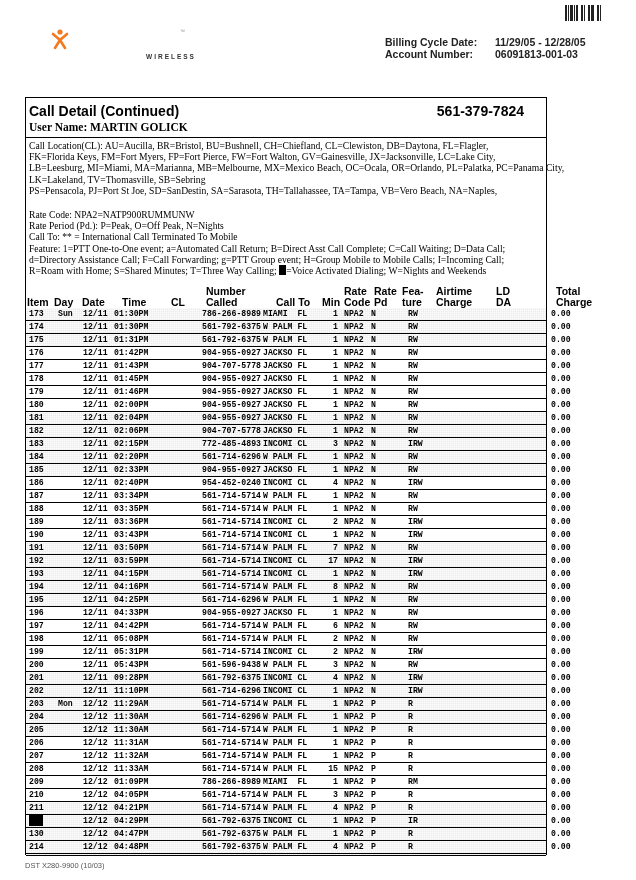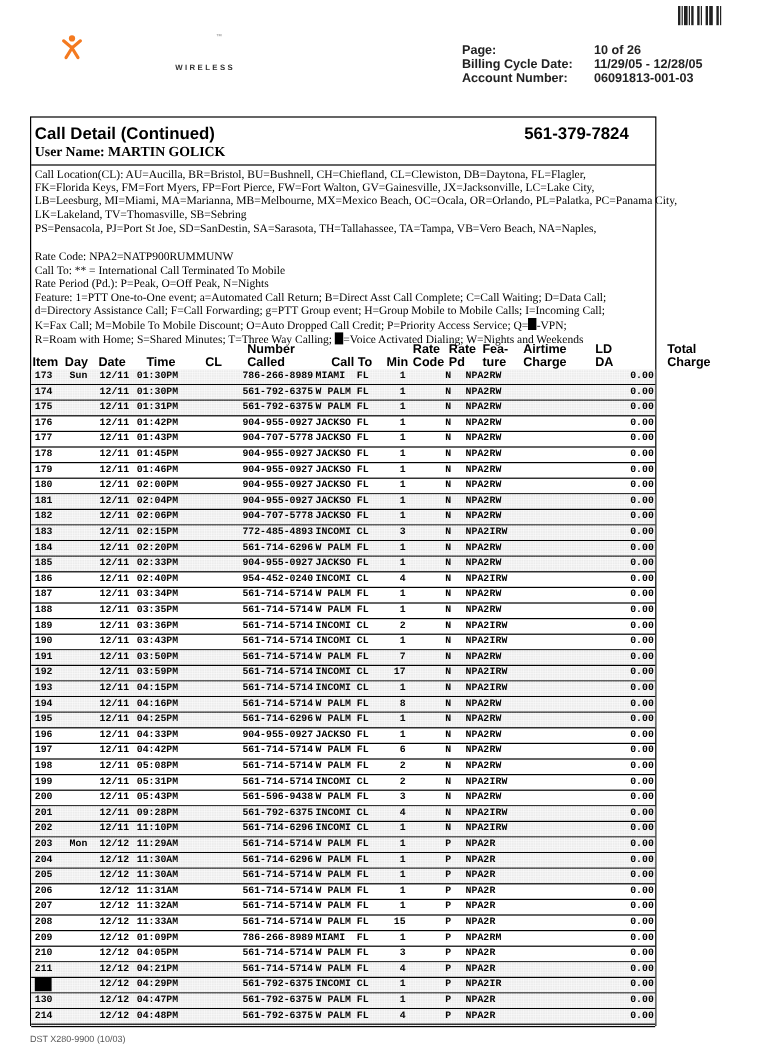--- a/index.html
+++ b/index.html
@@ -37,24 +37,24 @@
   .r.shade { background-color: #ececec; background-image: linear-gradient(90deg, rgba(255,255,255,0.5) 1px, transparent 1px), linear-gradient(rgba(255,255,255,0.5) 1px, transparent 1px); background-size: 2px 2px; }
   .r:last-child { border-bottom: 3px double #000; }
   .r span { position: absolute; top: 0; }
   .c-item { left: 3px; }
   .c-day { left: 32px; }
   .c-date { left: 57px; }
   .c-time { left: 88px; }
   .c-num { left: 176px; }
   .c-to { left: 237px; }
   .c-min { left: 298px; width: 14px; text-align: right; }
-  .c-rate { left: 318px; margin-left: 44px; }
+  .c-rate { left: 318px; }
   .c-pd { left: 345px; }
   .c-feat { left: 382px; }
-  .c-total { left: 495px; width: 28px; text-align: center; }
+  .c-total { left: 525px; width: 28px; text-align: left; }
   .redact-cell { display: inline-block; width: 14px; height: 11px; background: #000; margin-top: 0px; }
 
   .footer { position: absolute; left: 25px; top: 861px; font-family: "Liberation Sans", sans-serif; font-size: 7.5px; color: #555; }
 </style>
 </head>
 <body>
 
 <div class="barcode">
   <span style="width:2px"></span>
     <span style="width:1px"></span>
@@ -77,24 +77,20 @@
     <circle cx="10" cy="4" r="2.6" fill="#F47A20"></circle>
     <path d="M3 6 L10 12 L17 6" stroke="#F47A20" stroke-width="2.6" fill="none" stroke-linecap="round"></path>
     <path d="M5 20 L10 12 L15 20" stroke="#F47A20" stroke-width="2.6" fill="none" stroke-linecap="round"></path>
   </svg>
   <span class="tm">™</span>
   <span class="wireless">WIRELESS</span>
 </div>
 
 <div class="acct">
   <div class="row">
-      <span class="k">Page:</span>
-      <span>10 of 26</span>
-    </div>
-  <div class="row">
       <span class="k">Billing Cycle Date:</span>
       <span>11/29/05 - 12/28/05</span>
     </div>
   <div class="row">
       <span class="k">Account Number:</span>
       <span>06091813-001-03</span>
     </div>
 </div>
 
 <div class="frame">
@@ -107,25 +103,24 @@
   <div class="legend legend1">
     <div>Call Location(CL):  AU=Aucilla, BR=Bristol, BU=Bushnell, CH=Chiefland, CL=Clewiston, DB=Daytona, FL=Flagler,</div>
     <div>FK=Florida Keys, FM=Fort Myers, FP=Fort Pierce, FW=Fort Walton, GV=Gainesville, JX=Jacksonville, LC=Lake City,</div>
     <div>LB=Leesburg, MI=Miami, MA=Marianna, MB=Melbourne, MX=Mexico Beach, OC=Ocala, OR=Orlando, PL=Palatka, PC=Panama City,</div>
     <div>LK=Lakeland, TV=Thomasville, SB=Sebring</div>
     <div>PS=Pensacola, PJ=Port St Joe, SD=SanDestin, SA=Sarasota, TH=Tallahassee, TA=Tampa, VB=Vero Beach, NA=Naples,</div>
   </div>
 
   <div class="legend legend2">
     <div>Rate Code: NPA2=NATP900RUMMUNW</div>
+    <div>Rate Period (Pd.): P=Peak, O=Off Peak, N=Nights</div>
     <div>Call To: ** = International Call Terminated To Mobile</div>
-    <div>Rate Period (Pd.): P=Peak, O=Off Peak, N=Nights</div>
     <div>Feature:  1=PTT One-to-One event; a=Automated Call Return; B=Direct Asst Call Complete; C=Call Waiting; D=Data Call;</div>
     <div>d=Directory Assistance Call; F=Call Forwarding; g=PTT Group event; H=Group Mobile to Mobile Calls; I=Incoming Call;</div>
-    <div><span>K=Fax Call; M=Mobile To Mobile Discount; O=Auto Dropped Call Credit; P=Priority Access Service; Q=</span><span class="redact"></span><span>-VPN;</span></div>
     <div><span>R=Roam with Home; S=Shared Minutes; T=Three Way Calling; </span><span class="redact"></span><span>=Voice Activated Dialing; W=Nights and Weekends</span></div>
   </div>
 
   <div class="colhdr">
     <div style="left:1px;width:26px">Item</div>
     <div style="left:28px;width:26px">Day</div>
     <div style="left:56px;width:34px">Date</div>
     <div style="left:96px;width:42px">Time</div>
     <div style="left:145px;width:28px">CL</div>
     <div style="left:180px;width:80px"><span>Number</span><br><span>Called</span></div>

